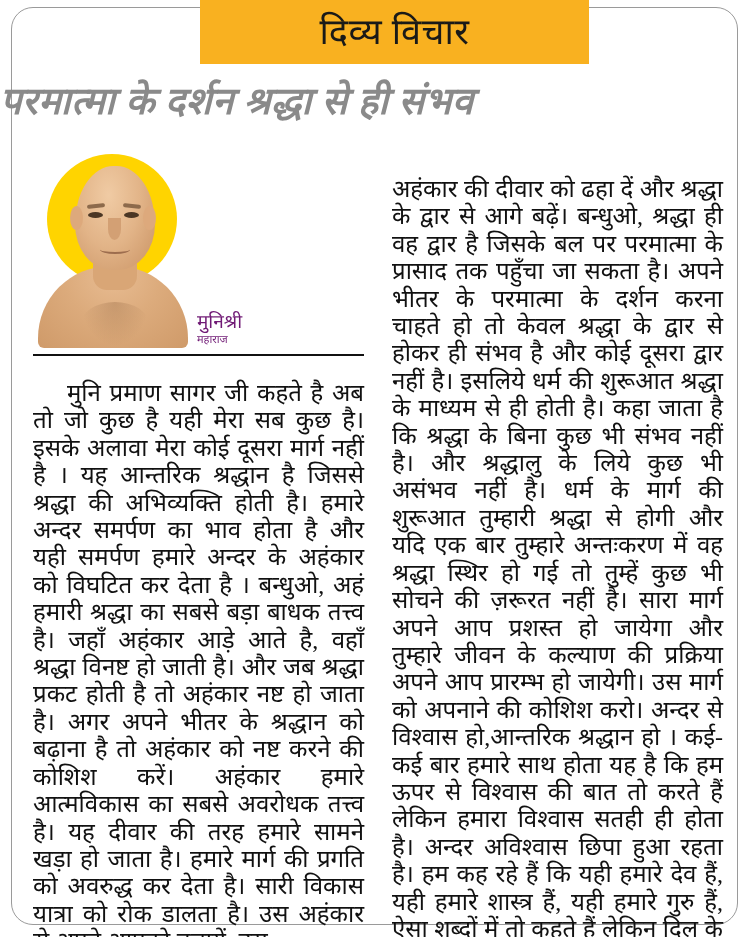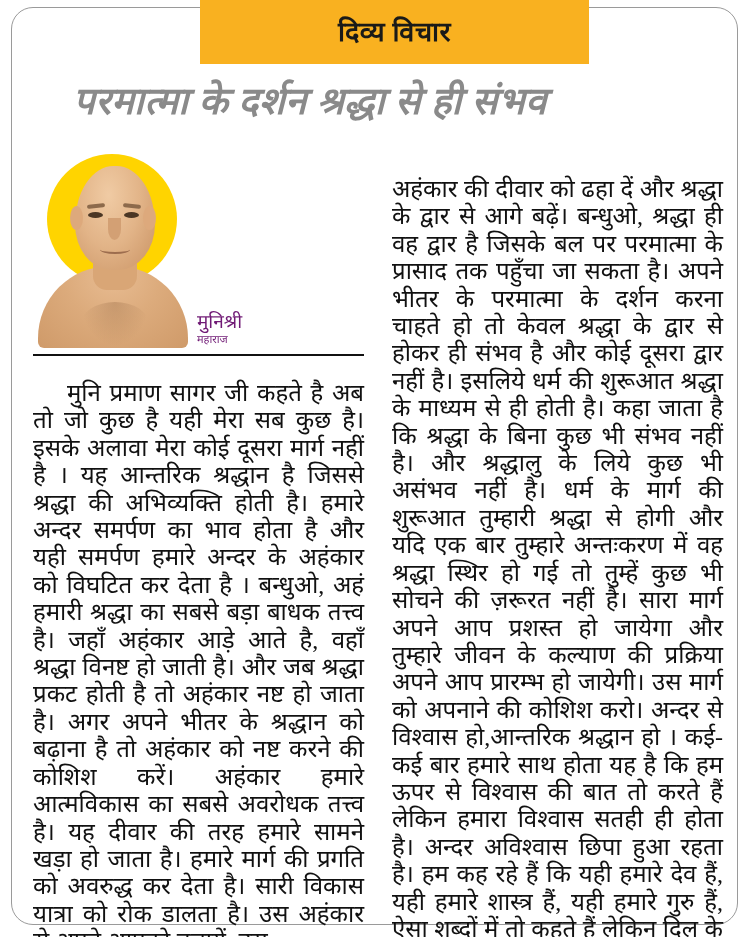--- a/index.html
+++ b/index.html
@@ -44,35 +44,35 @@
     width: 389px;
     height: 64px;
     background: #f9b120;
     display: flex;
     align-items: center;
     justify-content: center;
     z-index: 3;
   }
   .banner-title {
     font-family: "Liberation Serif", "DejaVu Serif", serif;
-    font-weight: 700;
-    font-size: 27px;
+    font-weight: 400;
+    font-size: 36px;
     line-height: 1;
     color: #1a1a18;
     letter-spacing: 0.5px;
     white-space: nowrap;
   }
 
   
   .headline-wrap {
     position: absolute;
-    left: 9px;
+    left: 0;
     top: 78px;
     width: 602px;
-    text-align: center;
+    text-align: left;
     z-index: 2;
   }
   .headline {
     display: inline-block;
     font-family: "Liberation Serif", "DejaVu Serif", serif;
     font-weight: 700;
     font-style: italic;
     font-size: 38px;
     line-height: 1.25;
     color: #8a8a8a;

